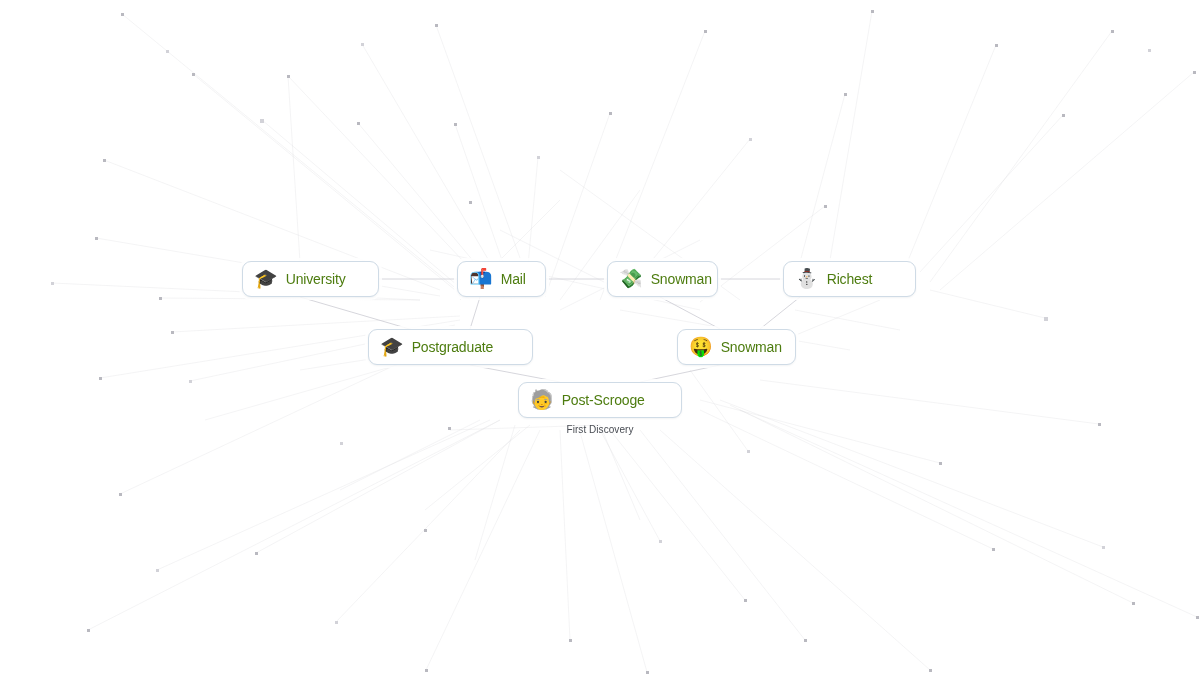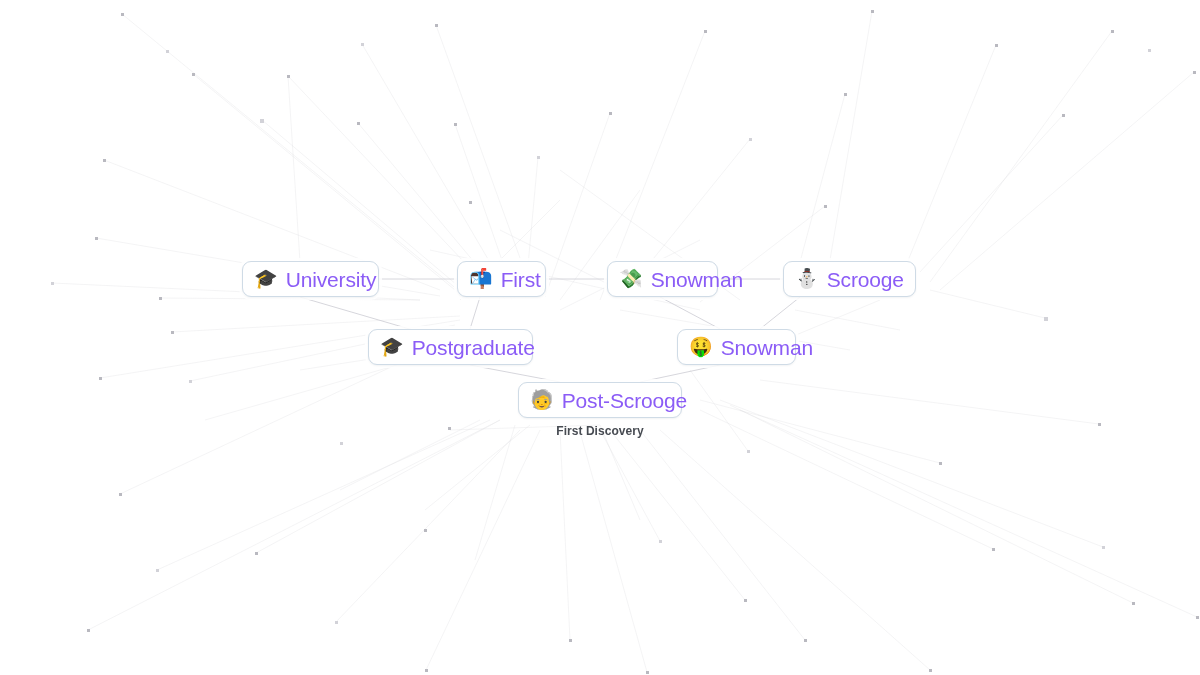--- a/index.html
+++ b/index.html
@@ -68,31 +68,31 @@
     z-index: 5;
   }
   .node .node-emoji {
     font-size: 19px;
     line-height: 1;
     display: inline-block;
     transform: translateY(-1px);
     font-family: "DejaVu Sans", sans-serif;
   }
   .node .node-label {
-    font-size: 21px;
+    font-size: 14px;
     line-height: 1;
-    color: #8b5cf6;
+    color: #4d7c0f;
     letter-spacing: -0.15px;
     font-family: "Liberation Sans", sans-serif;
   }
 
   .node-caption {
     position: absolute;
-    font-size: 12px;
-    font-weight: bold;
+    font-size: 10px;
+    font-weight: normal;
     color: #474b52;
     letter-spacing: 0.05px;
     white-space: nowrap;
     z-index: 6;
     font-family: "Liberation Sans", sans-serif;
   }
 </style>
 </head>
 <body>
 
@@ -235,31 +235,31 @@
     </g>
   </svg>
 
   <div class="node" style="left:242px; top:261px; width:137px;">
     <span class="node-emoji">🎓</span>
     <span class="node-label">University</span>
   </div>
 
   <div class="node" style="left:457px; top:261px; width:89px;">
     <span class="node-emoji">📬</span>
-    <span class="node-label">First</span>
+    <span class="node-label">Mail</span>
   </div>
 
   <div class="node" style="left:607px; top:261px; width:111px;">
     <span class="node-emoji">💸</span>
     <span class="node-label">Snowman</span>
   </div>
 
   <div class="node" style="left:783px; top:261px; width:133px;">
     <span class="node-emoji">⛄</span>
-    <span class="node-label">Scrooge</span>
+    <span class="node-label">Richest</span>
   </div>
 
   <div class="node" style="left:368px; top:329px; width:165px;">
     <span class="node-emoji">🎓</span>
     <span class="node-label">Postgraduate</span>
   </div>
 
   <div class="node" style="left:677px; top:329px; width:119px;">
     <span class="node-emoji">🤑</span>
     <span class="node-label">Snowman</span>

